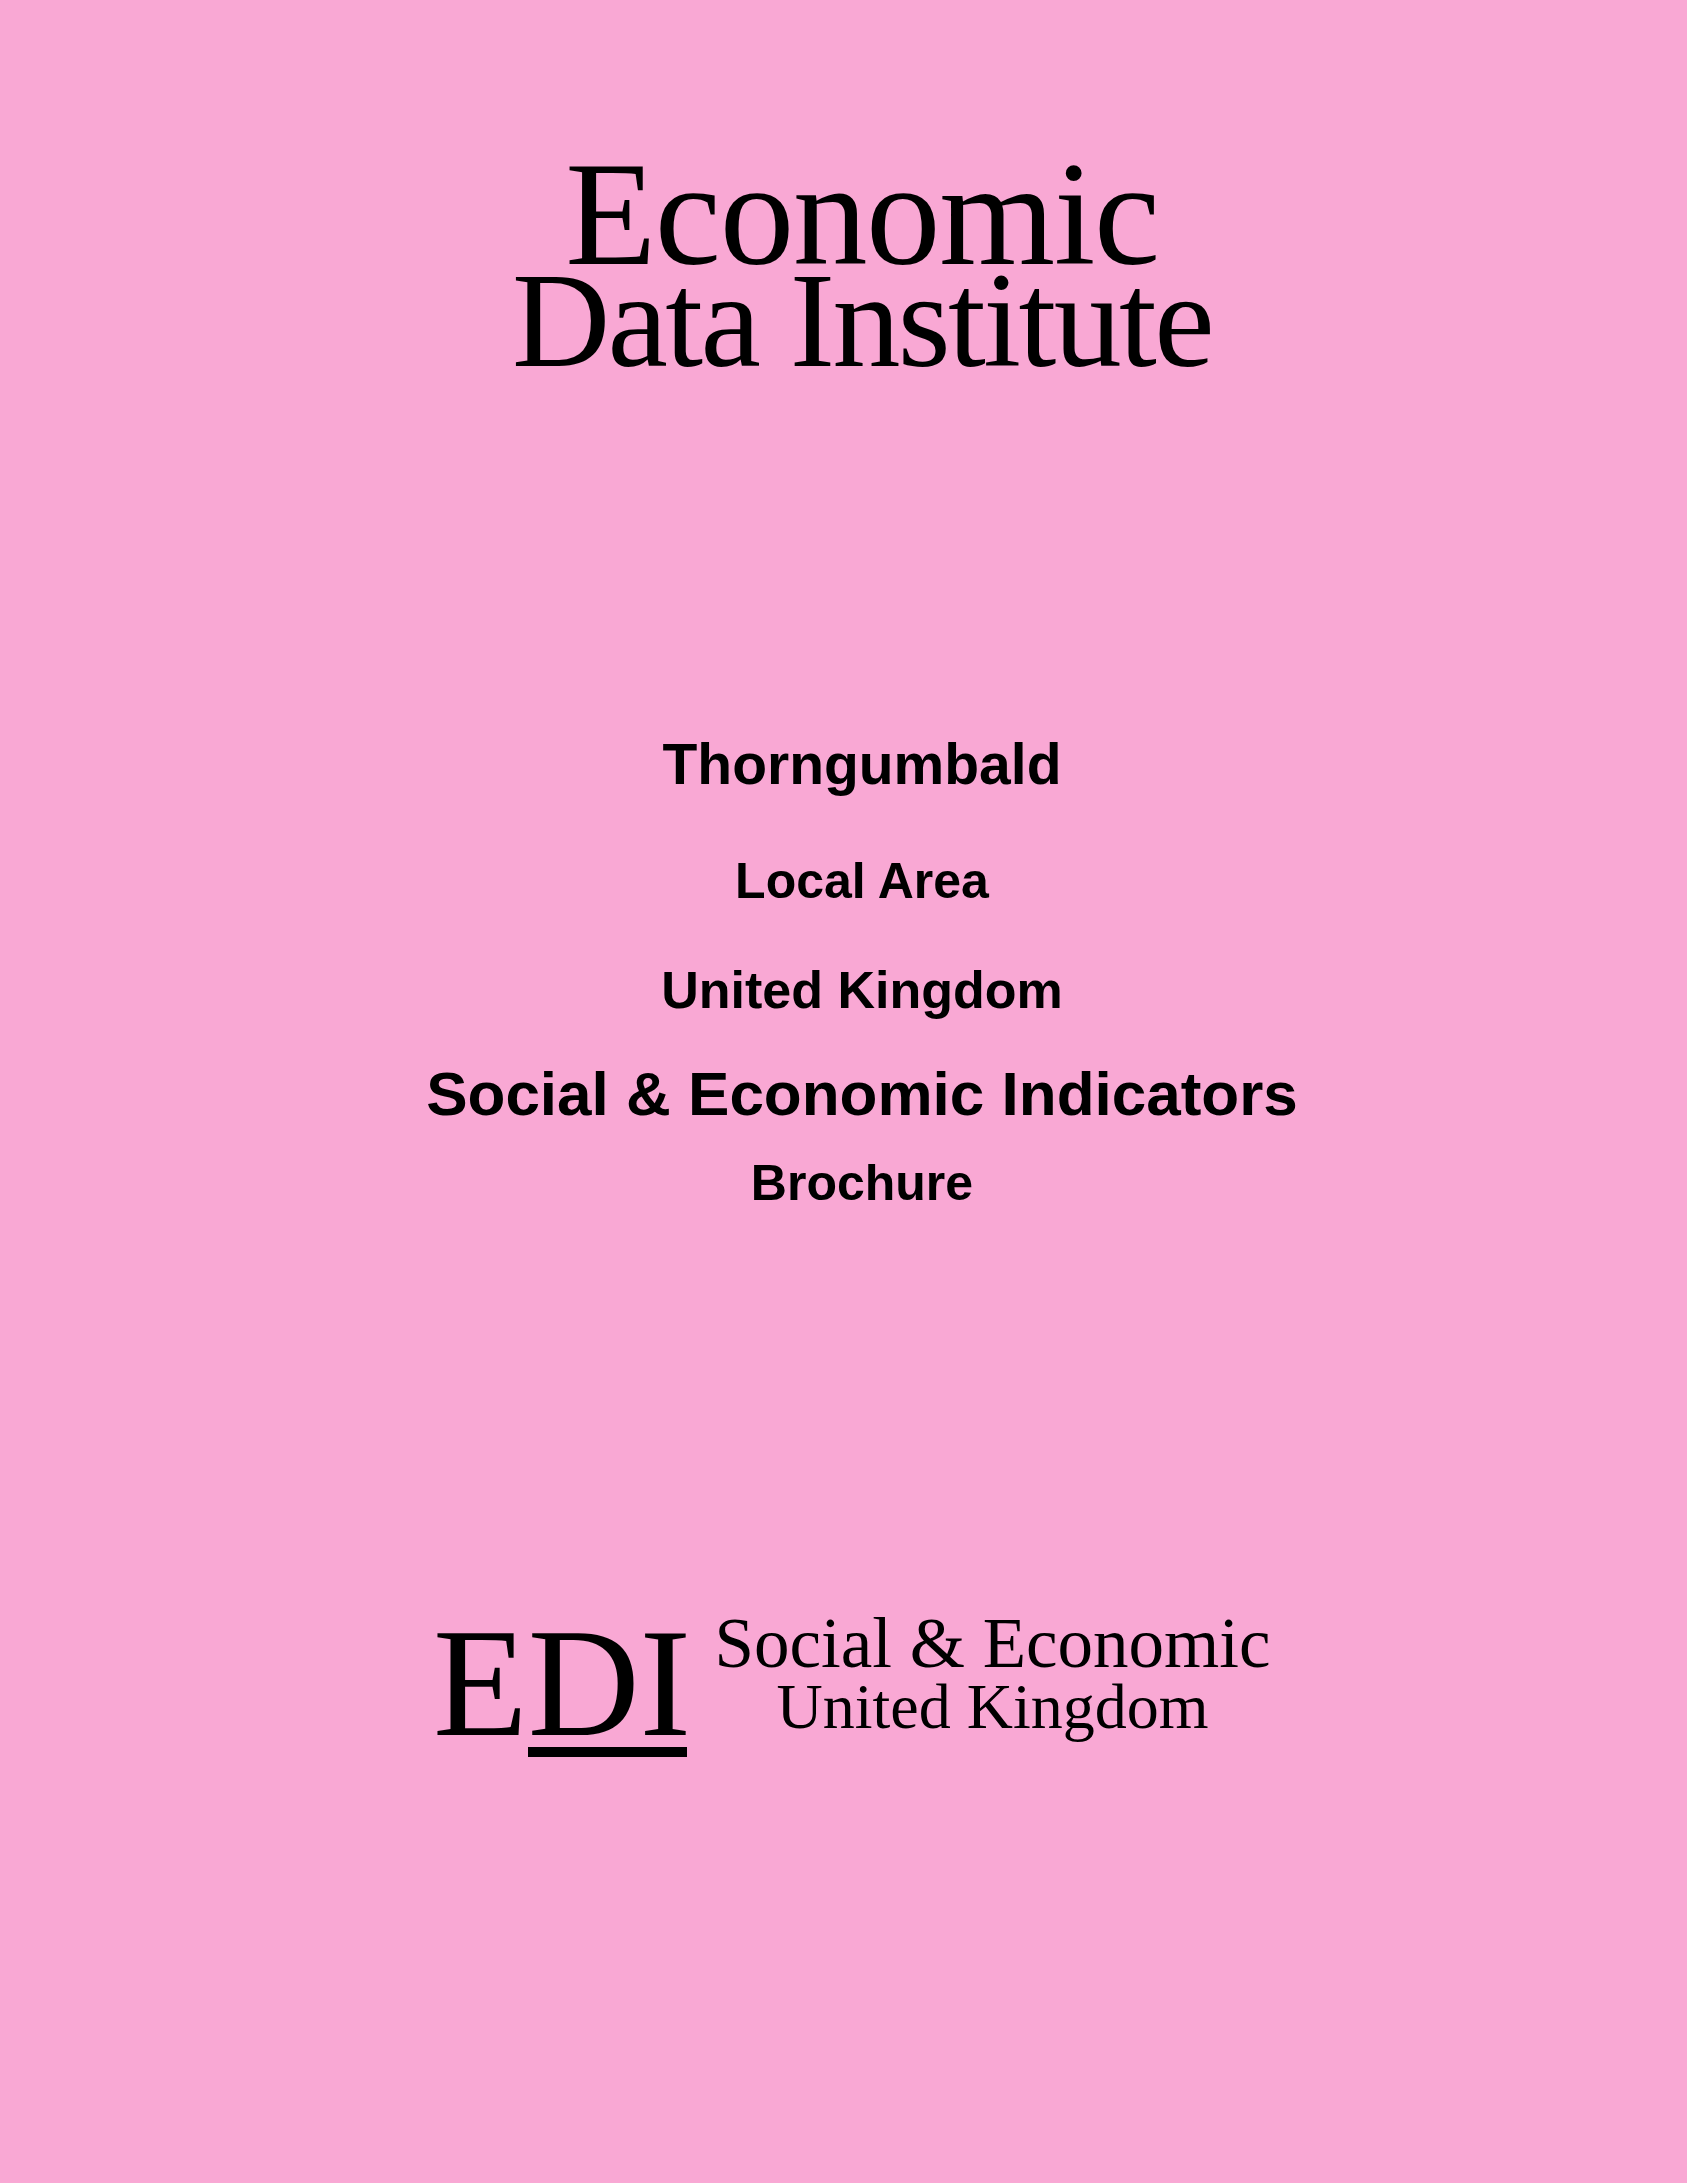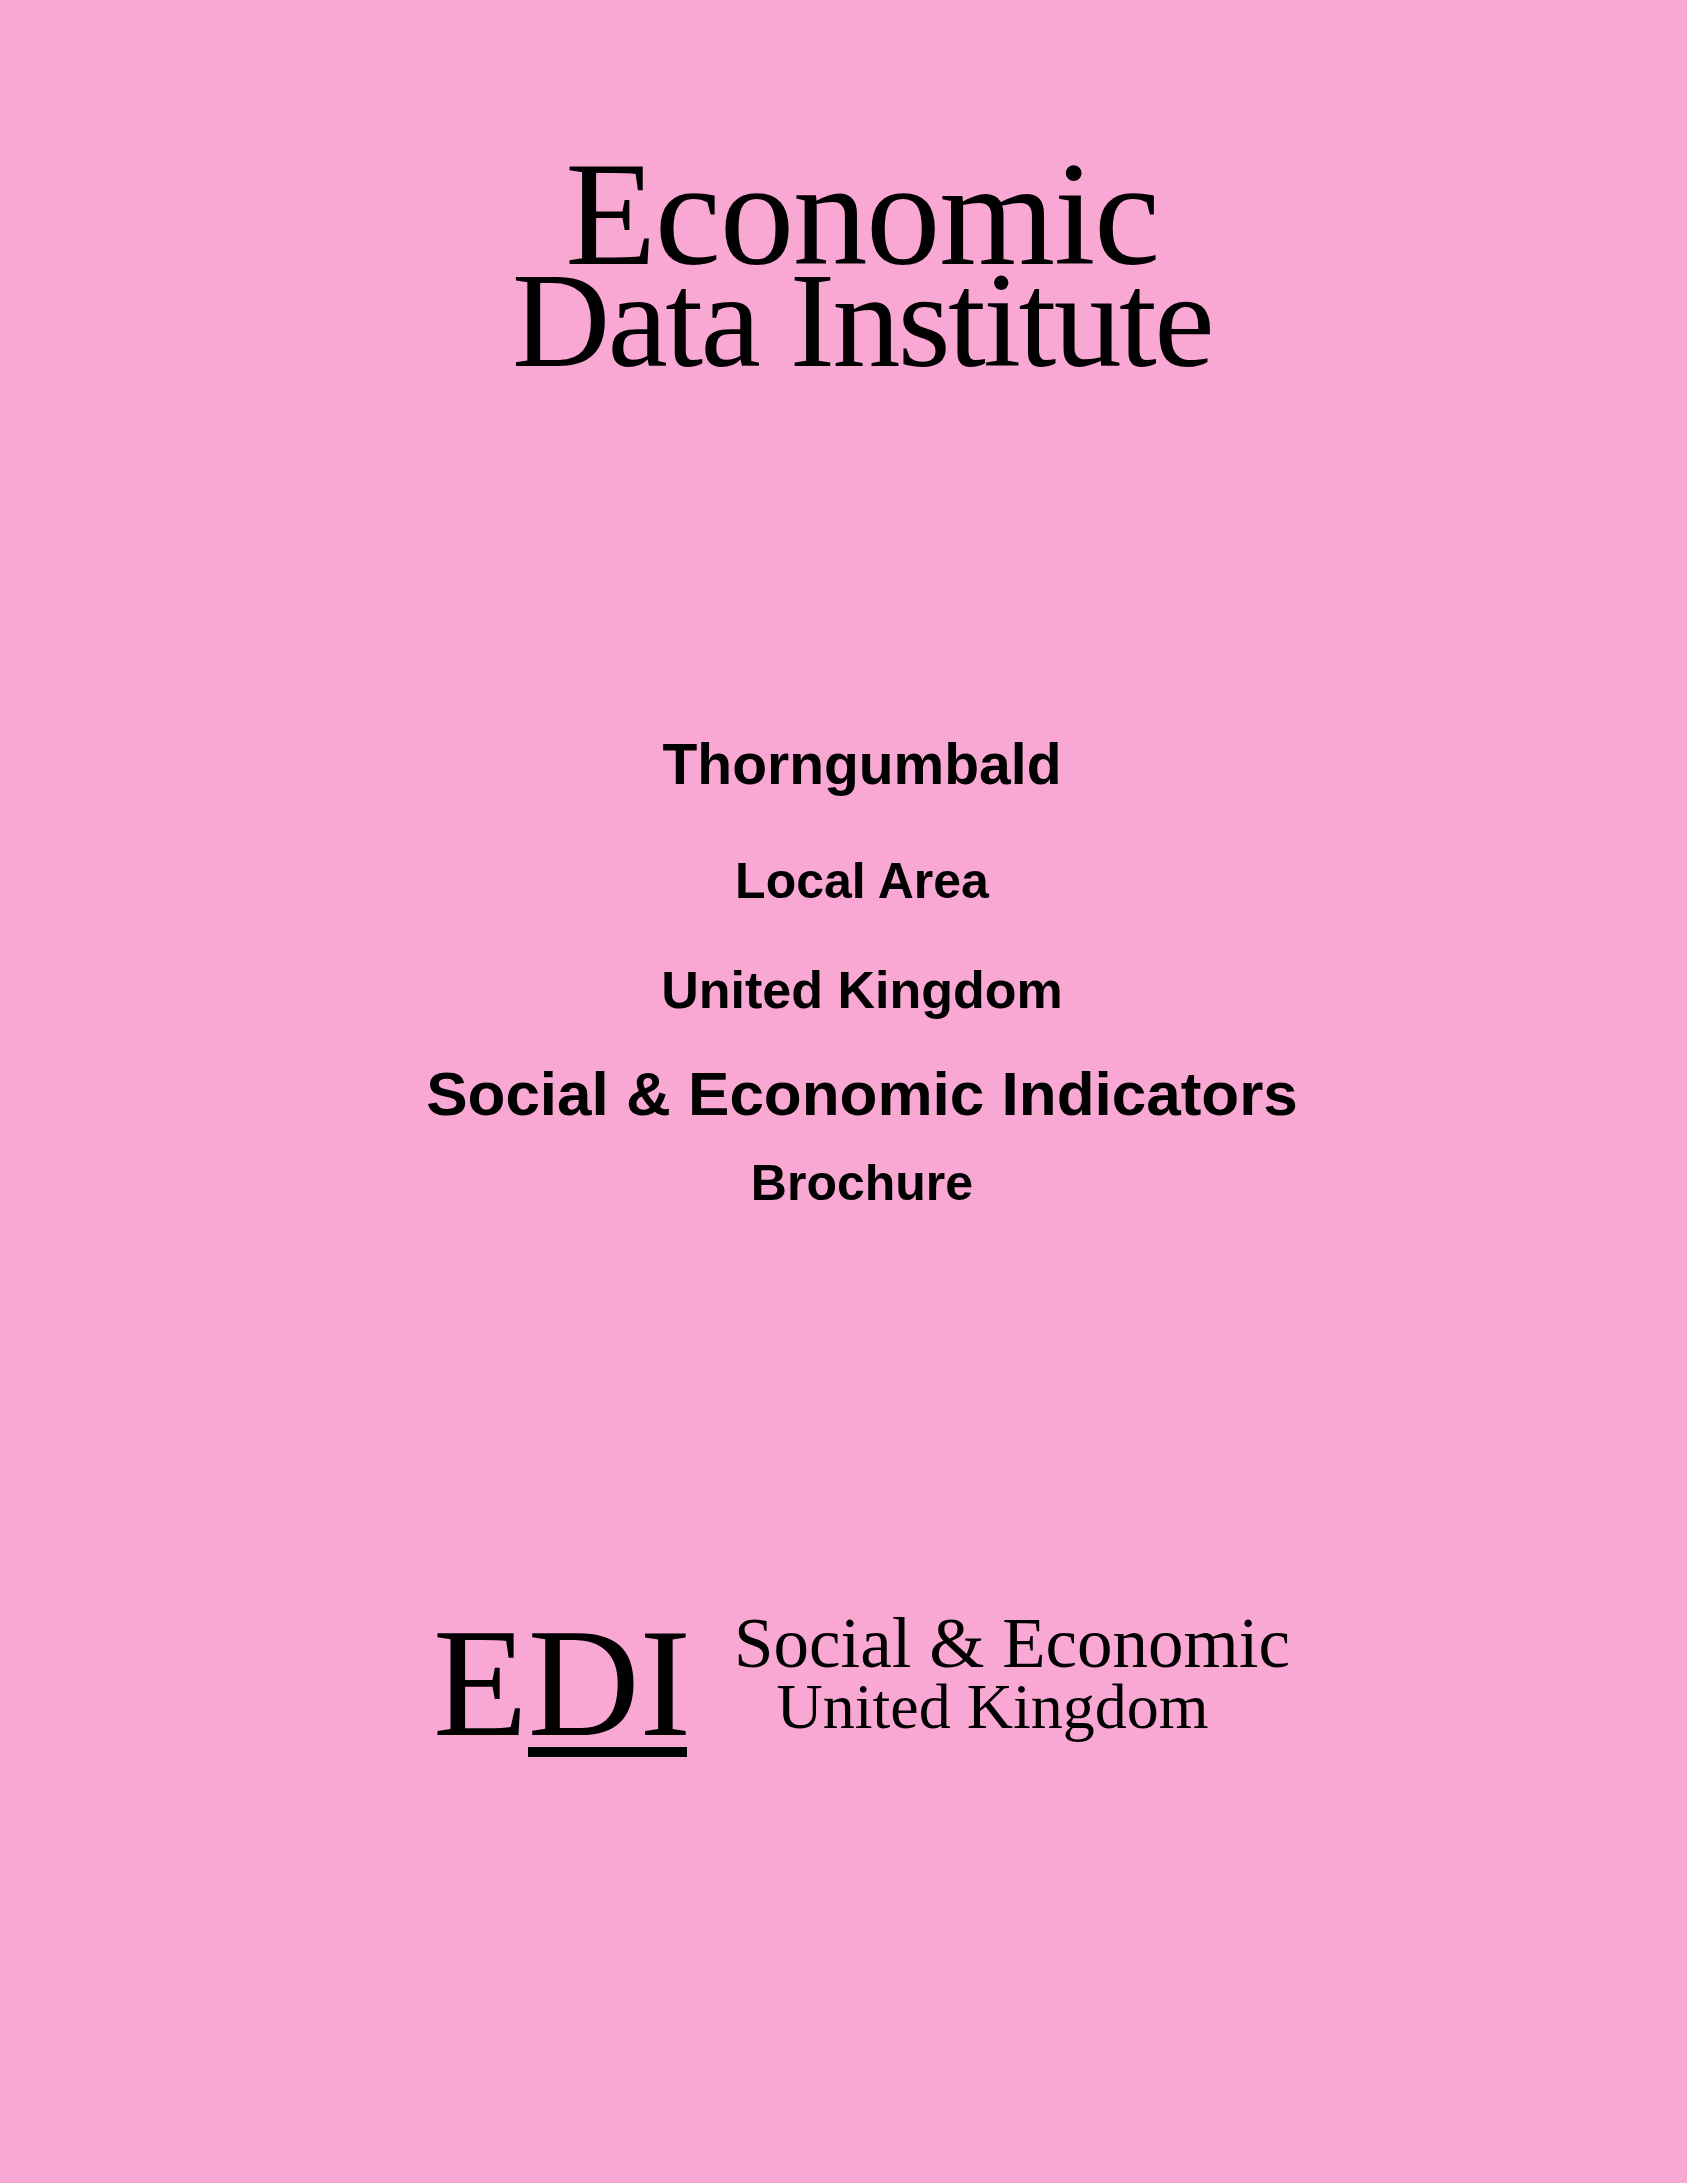--- a/index.html
+++ b/index.html
@@ -83,21 +83,20 @@
     top: 1612px;
     width: 595px;
     text-align: center;
     font-family: "Liberation Serif", "DejaVu Serif", serif;
     white-space: nowrap;
   }
   .tagline-line1 {
     font-size: 71px;
     line-height: 63px;
     letter-spacing: 0px;
-    text-align: right;
   }
   .tagline-line2 {
     font-size: 64px;
     line-height: 63px;
   }
 </style>
 </head>
 <body>
 
 <div class="page">

